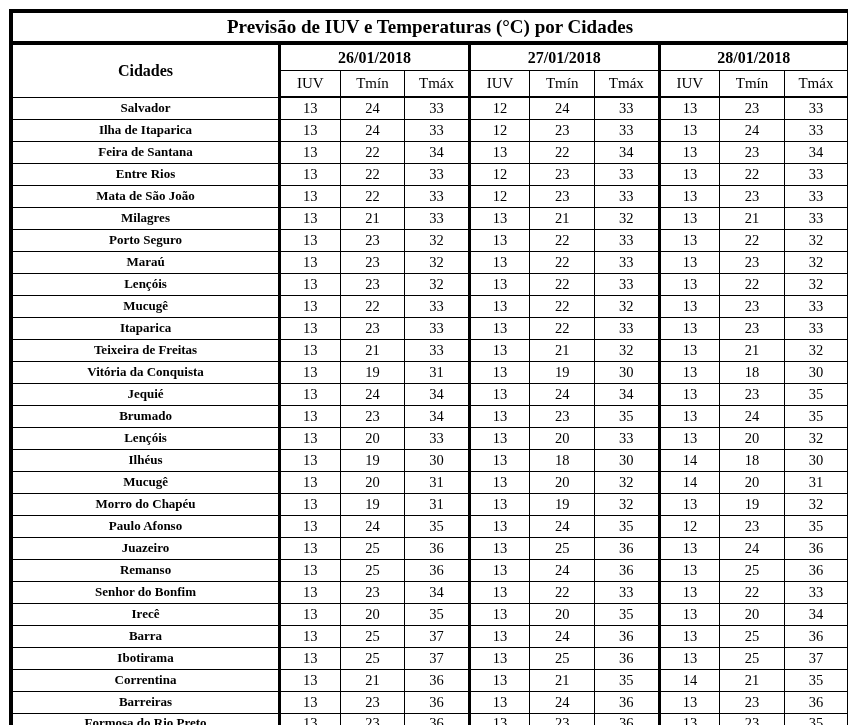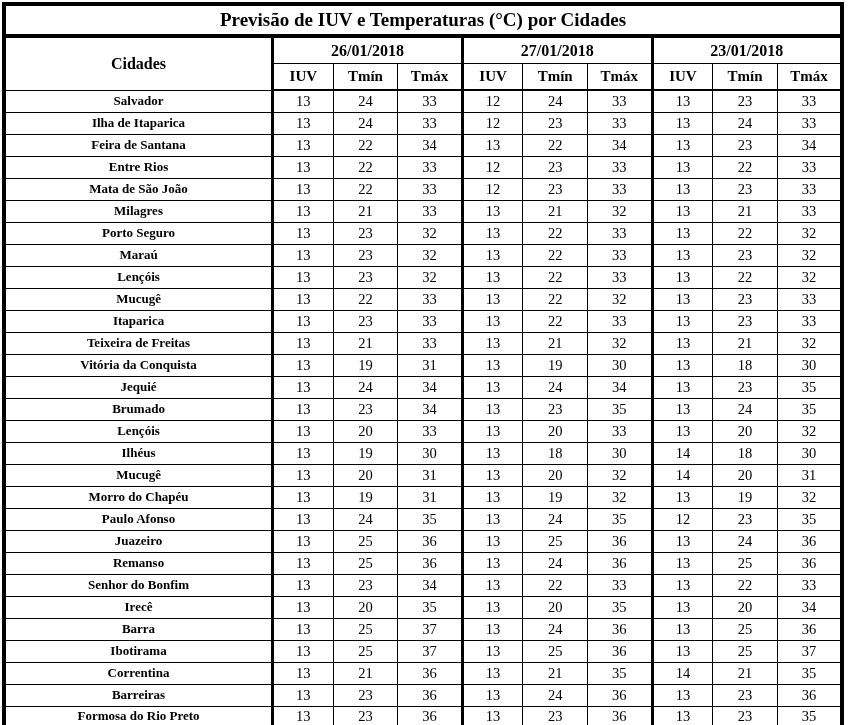--- a/index.html
+++ b/index.html
@@ -6,21 +6,21 @@
     margin: 0;
     padding: 0;
     background: #ffffff;
     font-family: "Liberation Serif", "DejaVu Serif", serif;
     color: #000000;
   }
   .page {
     width: 848px;
     height: 725px;
     box-sizing: border-box;
-    padding: 2px;
+    padding: 9px;
     background: #ffffff;
   }
   table.forecast {
     border-collapse: collapse;
     table-layout: fixed;
     width: 842px;
     height: 717px;
     border: 4px solid #000000;
     background: #ffffff;
   }
@@ -44,21 +44,21 @@
     border-right: 3px solid #000000 !important;
   }
   .date-cell {
     font-size: 16px;
     font-weight: bold;
     height: 25px;
     margin-top: 20px;
   }
   .sub-cell {
     font-size: 15px;
-    font-weight: bold;
+    font-weight: normal;
     height: 25px;
     border-bottom: 2px solid #000000 !important;
   }
   .group-start {
     border-left: 3px solid #000000 !important;
   }
   td.city {
     font-weight: bold;
     font-size: 13px;
     border-right: 3px solid #000000 !important;
@@ -90,21 +90,21 @@
         <col style="width: 64px">
     </colgroup>
     <thead>
       <tr>
         <th class="title-cell" colspan="10">Previsão de IUV e Temperaturas (°C) por Cidades</th>
       </tr>
       <tr>
         <th class="cidades-cell" rowspan="2">Cidades</th>
         <th class="date-cell group-start" colspan="3">26/01/2018</th>
         <th class="date-cell group-start" colspan="3">27/01/2018</th>
-        <th class="date-cell group-start" colspan="3">23/01/2018</th>
+        <th class="date-cell group-start" colspan="3">28/01/2018</th>
       </tr>
       <tr>
         <th class="sub-cell group-start">IUV</th>
         <th class="sub-cell">Tmín</th>
         <th class="sub-cell">Tmáx</th>
         <th class="sub-cell group-start">IUV</th>
         <th class="sub-cell">Tmín</th>
         <th class="sub-cell">Tmáx</th>
         <th class="sub-cell group-start">IUV</th>
         <th class="sub-cell">Tmín</th>

